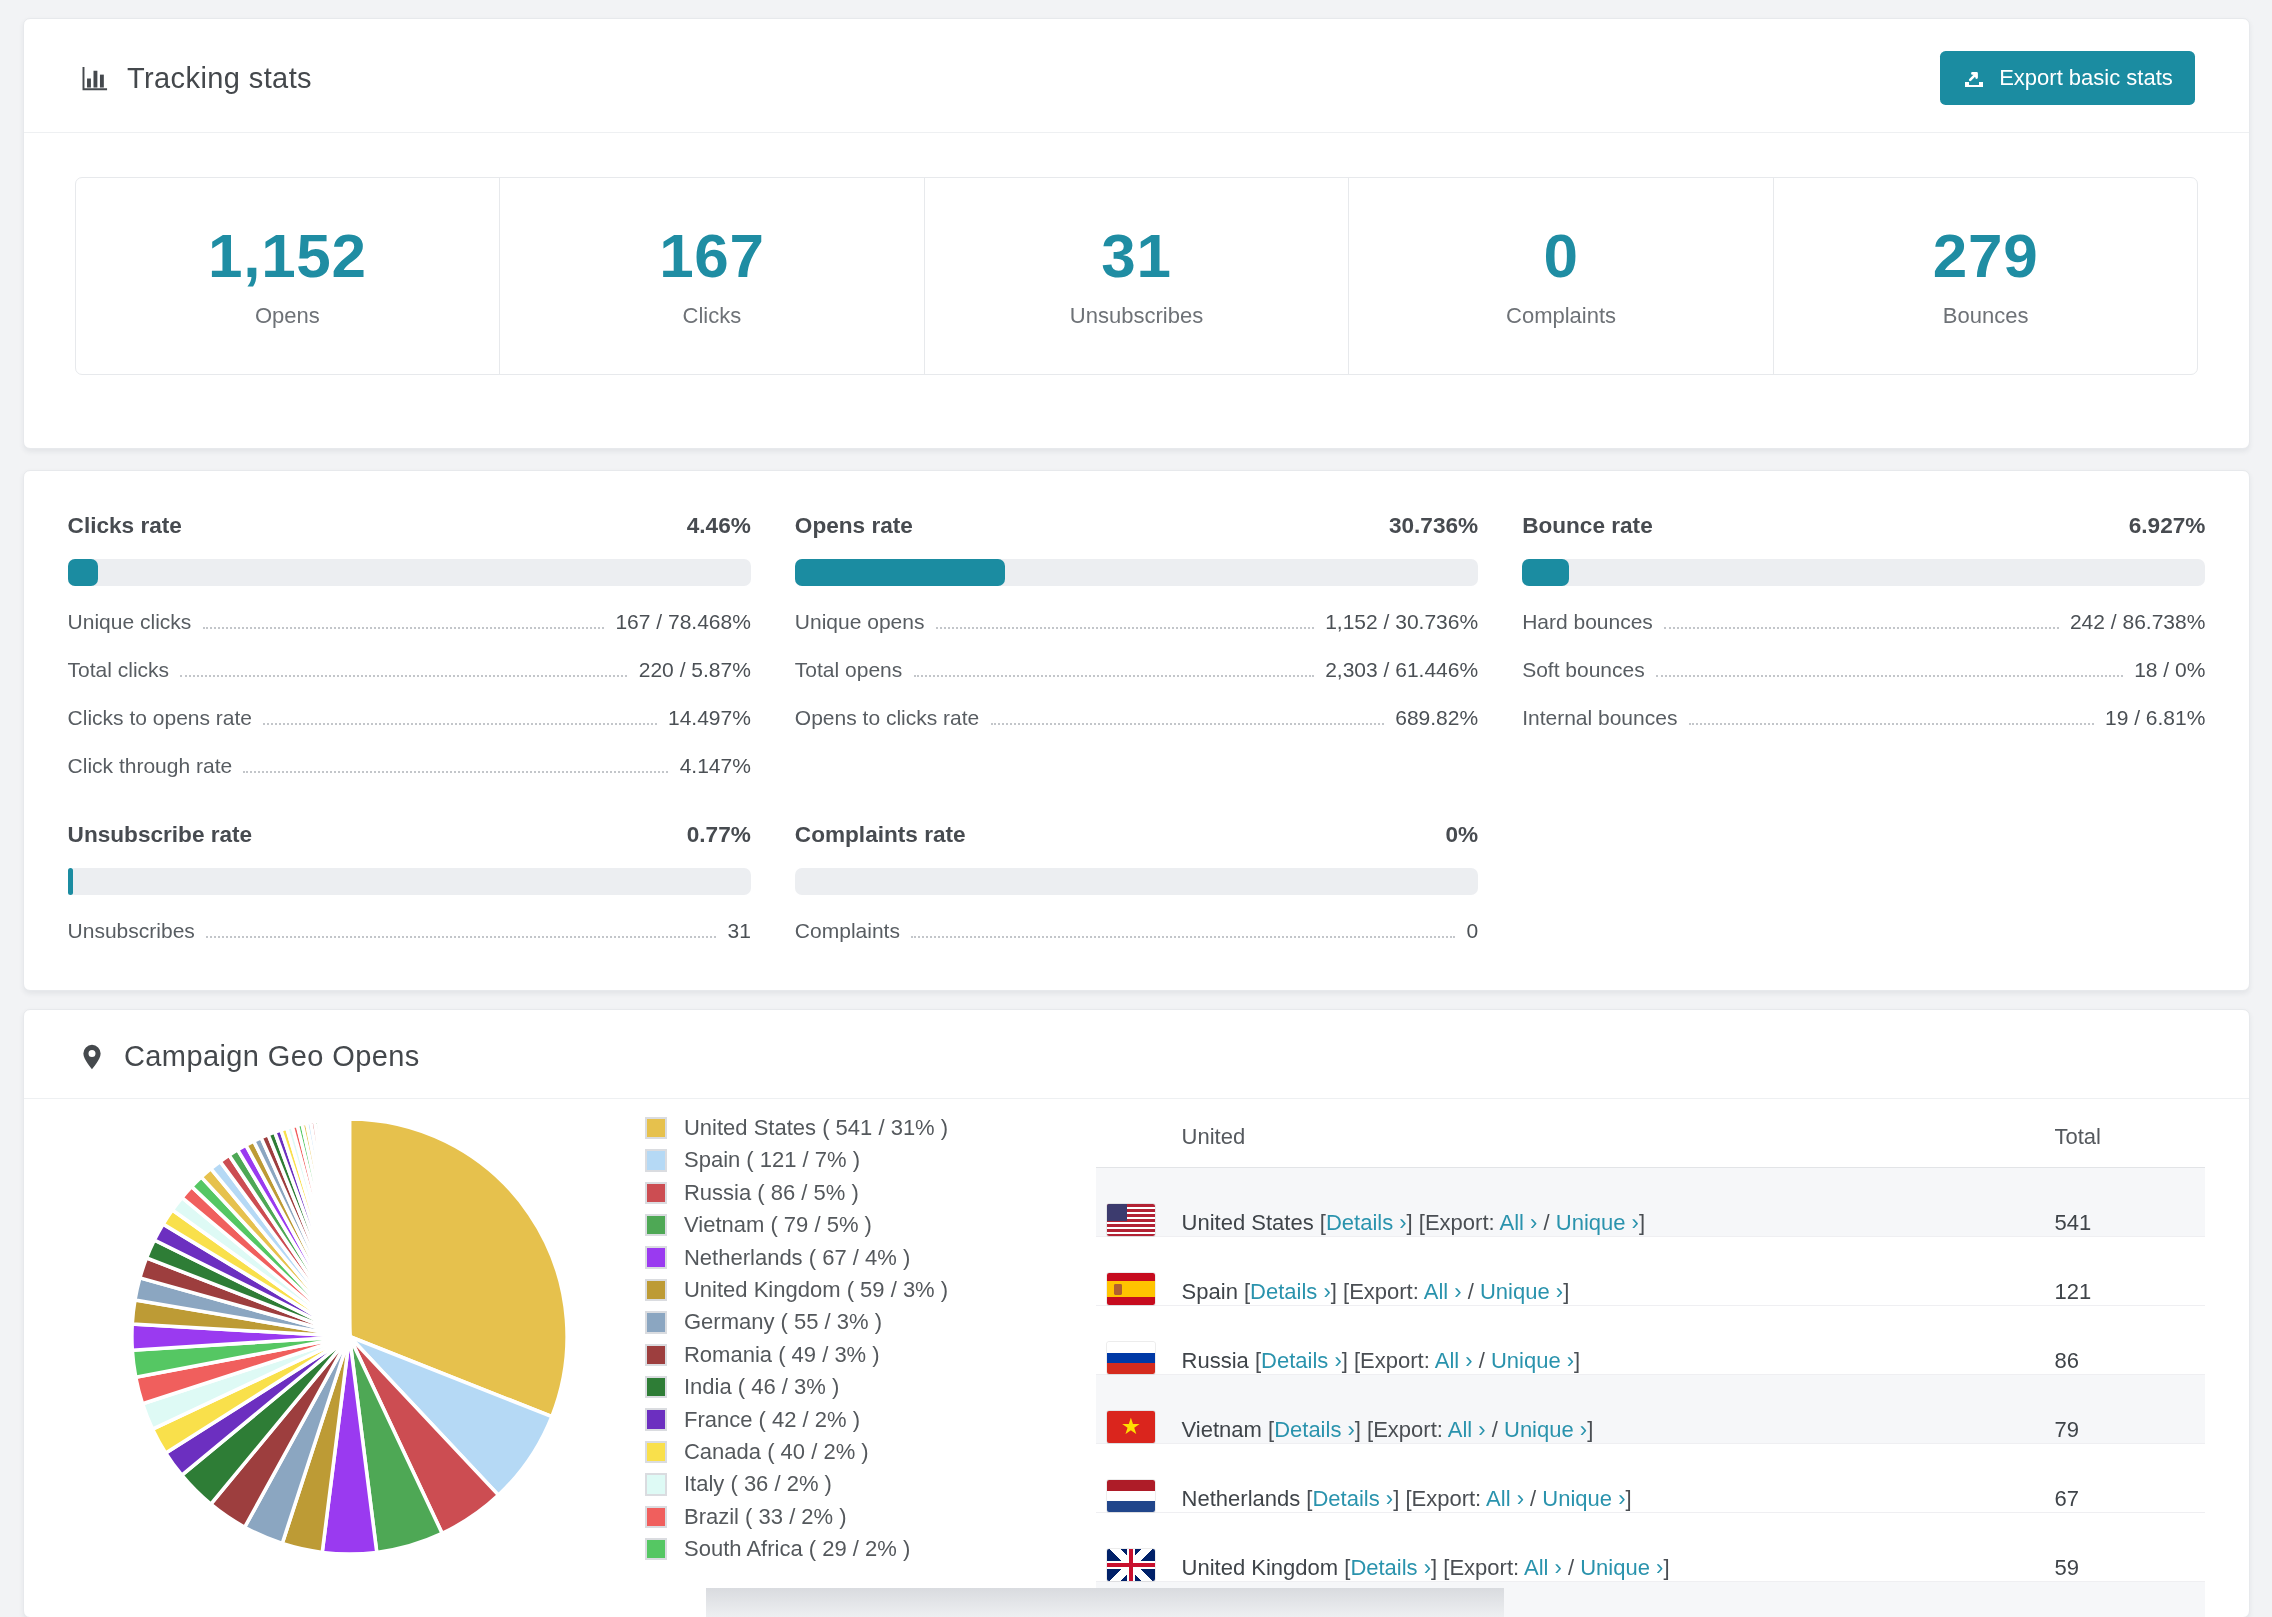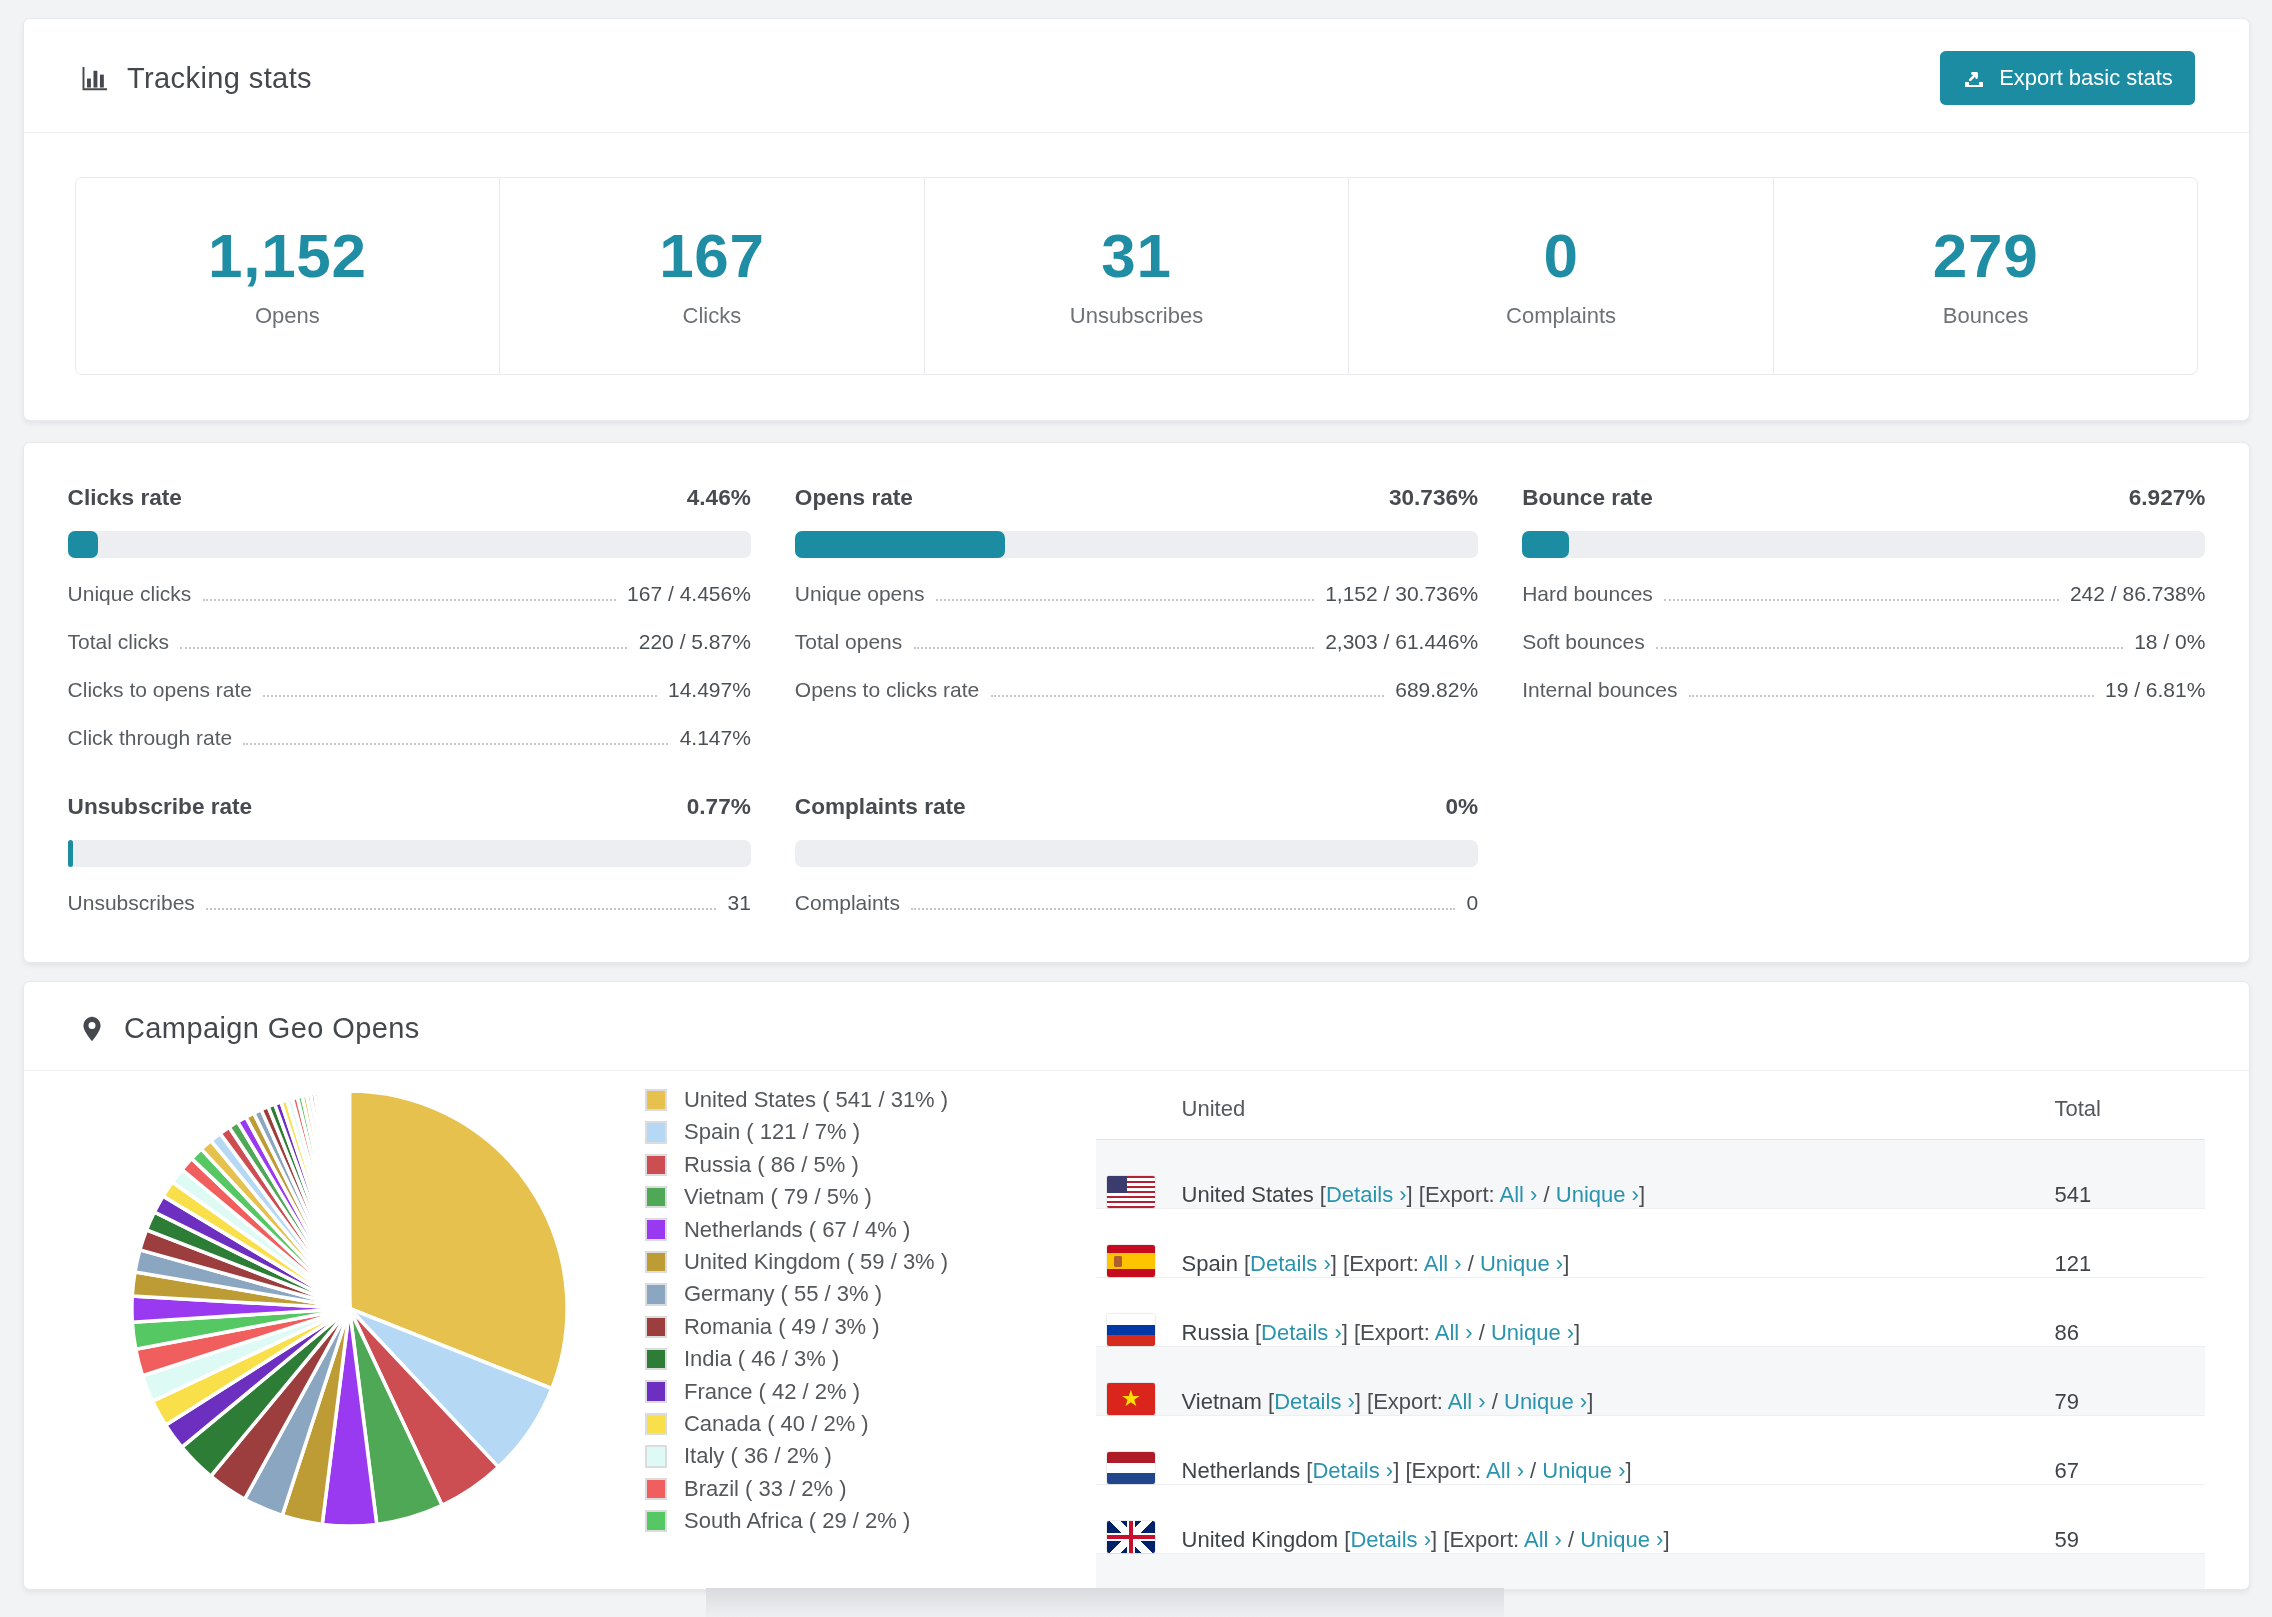--- a/index.html
+++ b/index.html
@@ -14,21 +14,21 @@
   }
   
   #card-tracking{margin-top:18.4px;}
   .card-header{display:flex;align-items:center;padding:32px 54px 27px;border-bottom:1.4px solid #eef0f2;}
   .hicon{flex:none;margin-right:18.4px;display:flex;align-items:center}
   .card-title{font-size:29px;color:#44484c;font-weight:500;letter-spacing:0.4px}
   .export-btn{
     margin-left:auto;background:#1b8ca1;color:#fff;font-size:22px;font-weight:500;
     padding:14px 22.6px;border-radius:5.6px;border:none;display:flex;align-items:center;gap:12.7px;cursor:pointer;
   }
-  .stats-box{display:flex;margin:44px 51px 45px;border:1.4px solid #e7e9ec;border-radius:7px;background:#fff}
+  .stats-box{display:flex;margin:44px 51px 73px;border:1.4px solid #e7e9ec;border-radius:7px;background:#fff}
   .stat-cell{flex:1;text-align:center;padding:42px 0 45px;border-right:1.4px solid #e7e9ec}
   .stat-cell:last-child{border-right:none}
   .stat-value{font-size:62px;font-weight:700;color:#1f8da3;letter-spacing:0.7px}
   .stat-label{font-size:22px;color:#6e7277;margin-top:11.3px}
   
   #card-rates{margin-top:21px;padding:42px 44px 47px;box-sizing:border-box}
   .rates-grid{display:grid;grid-template-columns:repeat(3,1fr);column-gap:44px;row-gap:44px}
   .rate-title-row{display:flex;justify-content:space-between;font-size:22.6px;font-weight:700;color:#474b50}
   .rate-bar{margin-top:20px;height:27px;background:#eceef1;border-radius:7px;position:relative}
   .rate-fill{position:absolute;left:0;top:0;bottom:0;background:#1b8ca1;border-radius:7px}
@@ -137,21 +137,21 @@
           <span class="rate-title">Clicks rate</span>
           <span class="rate-value">4.46%</span>
         </div>
         <div class="rate-bar">
           <div class="rate-fill" style="width: 4.46%;"></div>
         </div>
         <div class="rate-rows">
           <div class="rate-row">
             <span class="rate-row-label">Unique clicks</span>
             <span class="leader"></span>
-            <span class="rate-row-value">167 / 4.456%</span>
+            <span class="rate-row-value">167 / 78.468%</span>
           </div>
           <div class="rate-row">
             <span class="rate-row-label">Total clicks</span>
             <span class="leader"></span>
             <span class="rate-row-value">220 / 5.87%</span>
           </div>
           <div class="rate-row">
             <span class="rate-row-label">Clicks to opens rate</span>
             <span class="leader"></span>
             <span class="rate-row-value">14.497%</span>

